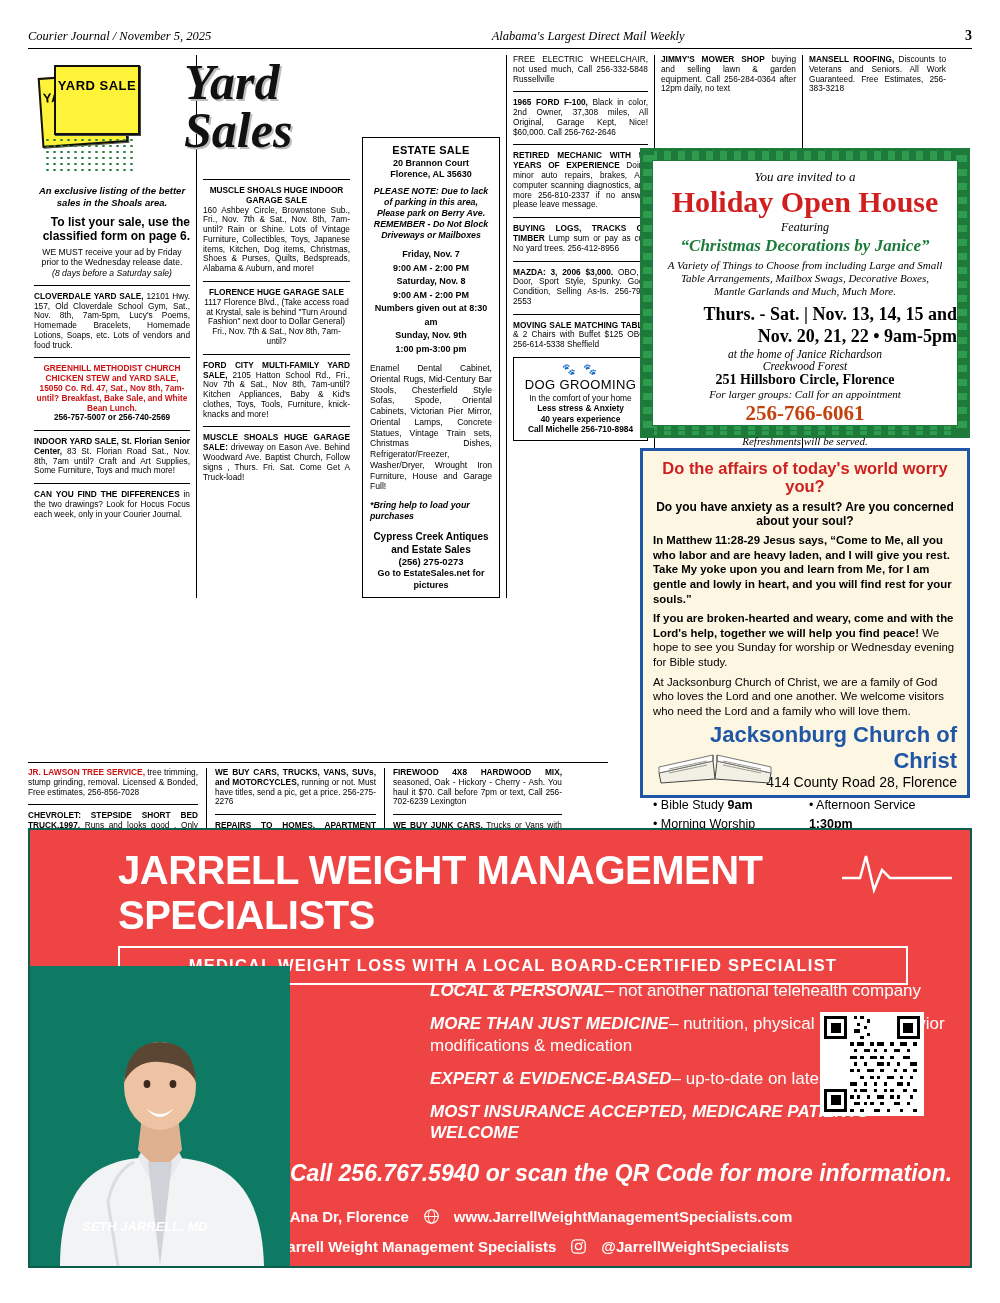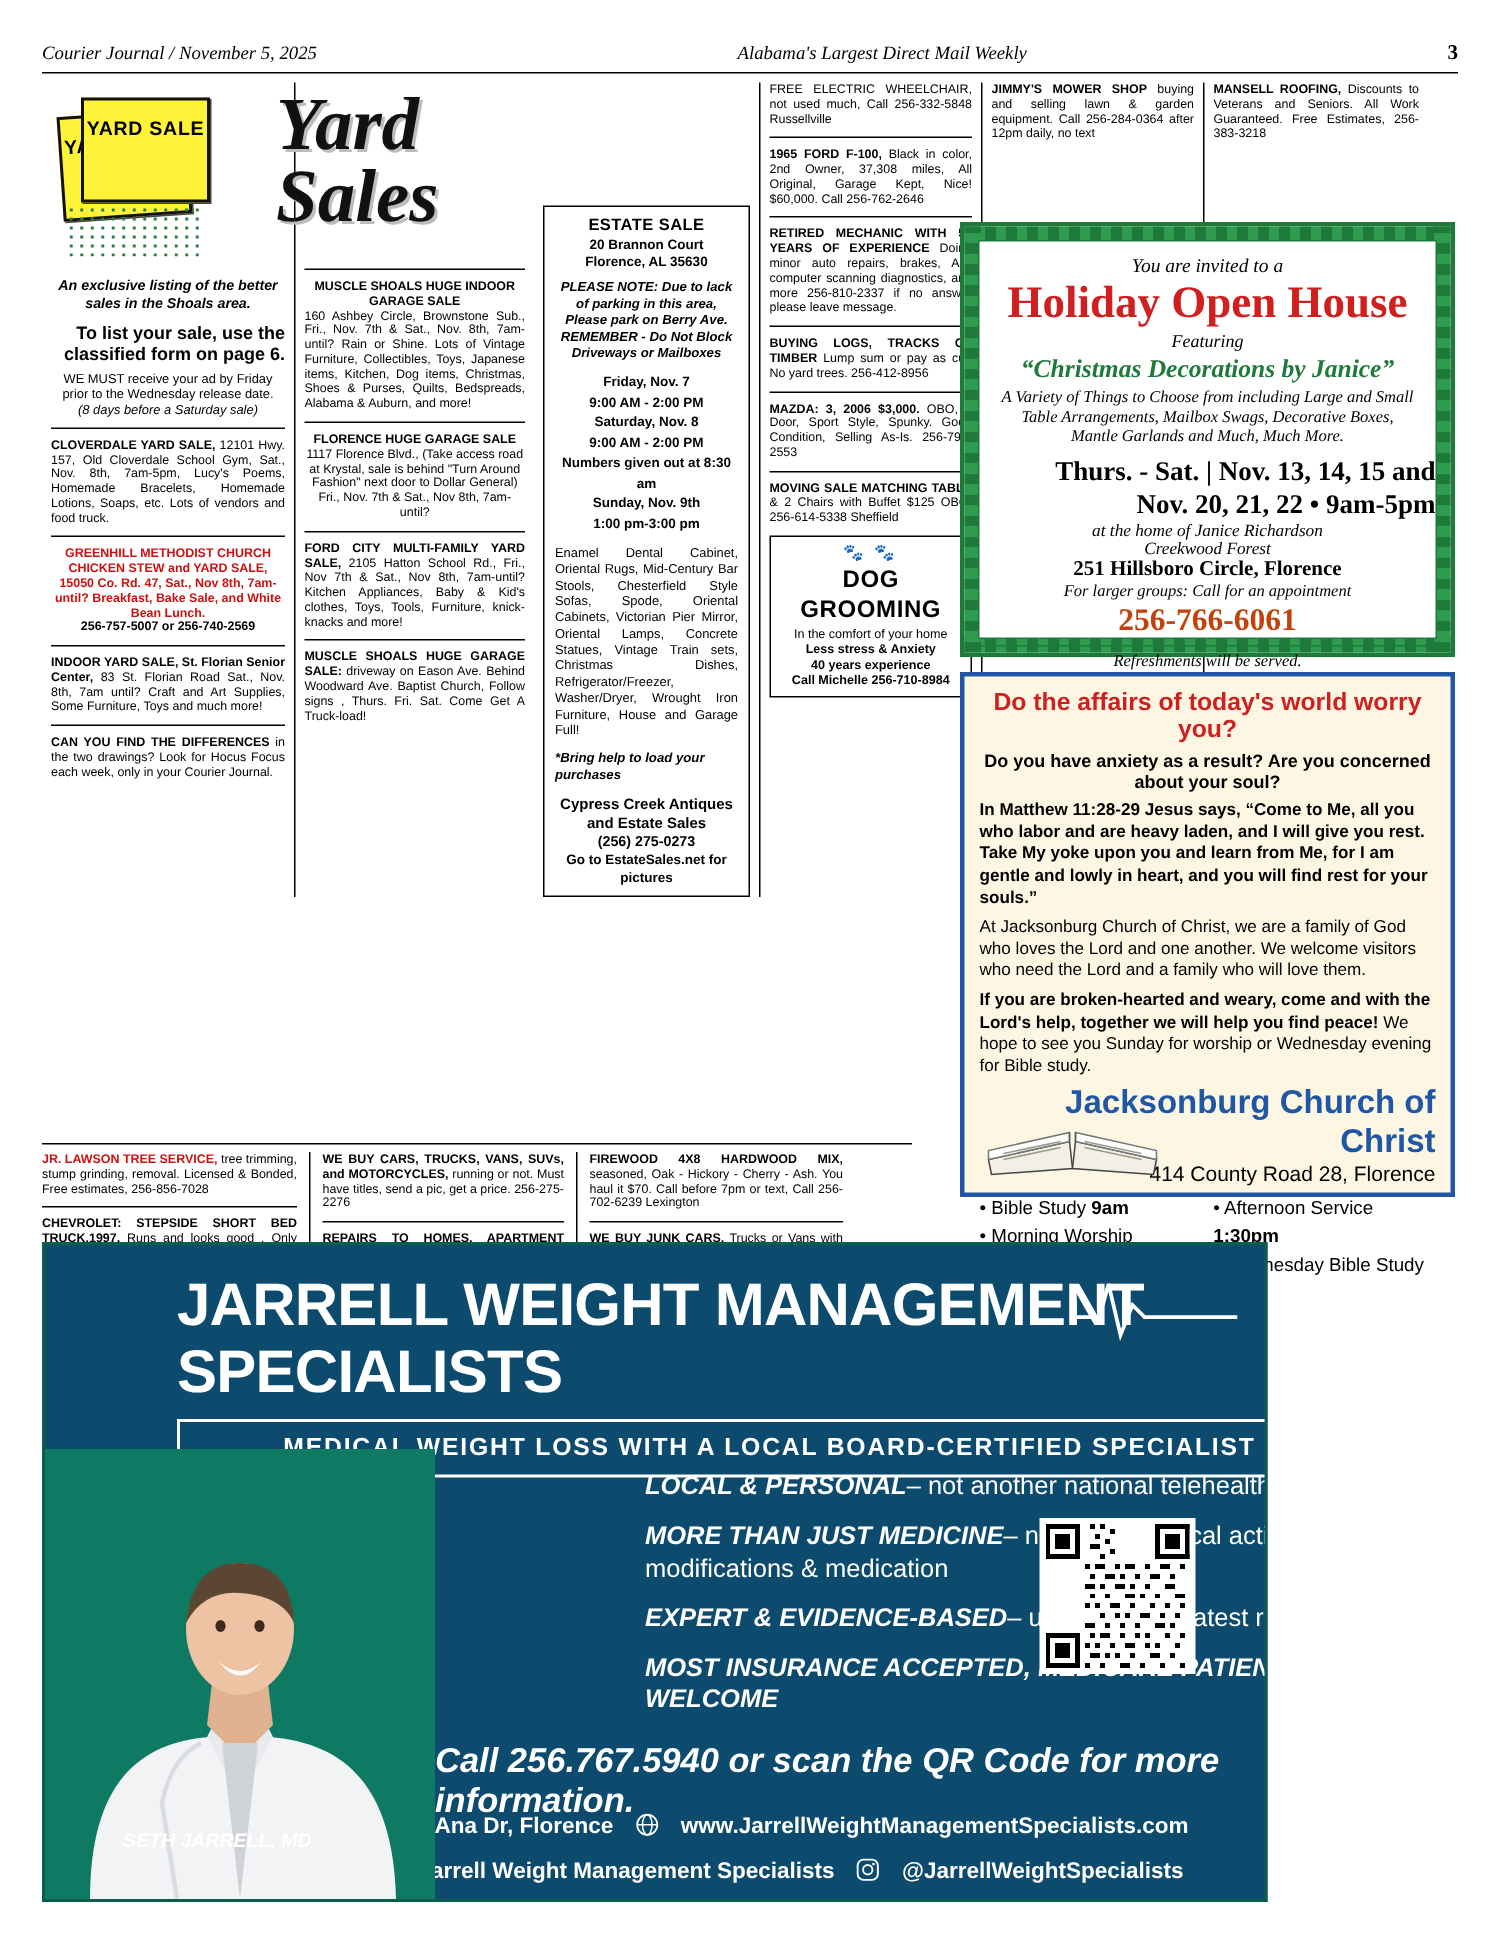--- a/index.html
+++ b/index.html
@@ -58,21 +58,21 @@
 
   
   .boxed { border:1px solid #000; padding:6px 7px; font-size:8.6px; line-height:1.25; text-align:center; }
   .boxed .title { font-weight:bold; font-size:11px; letter-spacing:.3px; }
   .boxed .sub { font-size:9px; font-weight:bold; }
   .boxed .ital { font-style:italic; font-weight:bold; font-size:8.8px; }
   .boxed .body { text-align:justify; font-style:normal; }
   .boxed .dates { font-weight:bold; font-size:9px; line-height:1.5; }
 
   .dogbox { border:1px solid #000; padding:5px; text-align:center; font-size:8.4px; line-height:1.25; margin-top:6px;}
-  .dogbox .t { font-weight:bold; font-size:16px; letter-spacing:.4px;}
+  .dogbox .t { font-weight:normal; font-size:13px; letter-spacing:.4px;}
   .paws { font-size:11px; letter-spacing:2px; }
 
   
   .holiday { position:absolute; left:640px; top:148px; width:330px; height:290px;
              border:3px solid #1e7a3a; background:#fff; }
   .holidayInner { position:absolute; inset:9px; border:1px solid #1e7a3a; background:#fff;
                   text-align:center; font-family:"Liberation Serif", serif; padding-top:6px; }
   .holly { position:absolute; inset:0; pointer-events:none; }
   .hollyTop, .hollyBot { position:absolute; left:0; right:0; height:11px;
       background: repeating-linear-gradient(90deg,#1e7a3a 0 7px, #2f9b4e 7px 14px); }
@@ -104,22 +104,22 @@
   .ch-p b { font-weight:bold; }
   .ch-name { color:#1f56a5; font-weight:bold; font-size:22px; text-align:right; margin-top:4px;
              font-family:"Liberation Sans", sans-serif; }
   .ch-addr { text-align:right; font-size:14px; }
   .ch-times { display:flex; gap:26px; justify-content:flex-end; font-size:12.5px; margin-top:6px; }
   .ch-times div { line-height:1.5; }
   .ch-times b { font-weight:bold; }
   .bible { position:absolute; left:12px; bottom:8px; width:120px; height:66px; }
 
   
-  .jarrell { position:absolute; left:28px; top:828px; width:817px; height:440px;
-             background:#0c4a6e; border:2px solid #0b5d4c; overflow:hidden; color:#fff; }
+  .jarrell { position:absolute; left:28px; top:828px; width:944px; height:440px;
+             background:#ef4444; border:2px solid #0b5d4c; overflow:hidden; color:#fff; }
   .j-title { font-family:"Liberation Sans", sans-serif; font-weight:bold; font-size:40px;
              letter-spacing:-.5px; padding:18px 0 0 88px; }
   .ekg { position:absolute; right:18px; top:18px; width:110px; height:46px; }
   .j-sub { margin:8px 0 0 88px; width:790px; border:2px solid #fff; padding:8px 10px;
            text-align:center; font-weight:bold; font-size:16.5px; letter-spacing:1.2px; }
   .j-list { position:absolute; left:400px; top:150px; width:520px; }
   .j-li { font-family:"Liberation Sans", sans-serif; font-size:17px; line-height:1.25; margin-bottom:12px; }
   .j-li .em { font-style:italic; font-weight:bold; }
   .j-call { position:absolute; left:260px; top:330px; font-style:italic; font-weight:bold; font-size:23px; }
   .j-contact { position:absolute; left:200px; top:378px; font-size:15px; font-weight:bold;
@@ -322,25 +322,25 @@
     </div>
   </div>
 
   <div class="church">
     <div class="ch-q">Do the affairs of today's world worry you?</div>
     <div class="ch-q2">Do you have anxiety as a result? Are you concerned about your soul?</div>
     <div class="ch-p">
       <b>In Matthew 11:28-29 Jesus says,</b>
       <b>“Come to Me, all you who labor and are heavy laden, and I will give you rest. Take My yoke upon you and learn from Me, for I am gentle and lowly in heart, and you will find rest for your souls.”</b>
     </div>
-    <div class="ch-p">At Jacksonburg Church of Christ, we are a family of God who loves the Lord and one another. We welcome visitors who need the Lord and a family who will love them.</div>
     <div class="ch-p">
       <b>If you are broken-hearted and weary, come and with the Lord's help, together we will help you find peace!</b>
       <span>We hope to see you Sunday for worship or Wednesday evening for Bible study.</span>
     </div>
+    <div class="ch-p">At Jacksonburg Church of Christ, we are a family of God who loves the Lord and one another. We welcome visitors who need the Lord and a family who will love them.</div>
     <div class="ch-name">Jacksonburg Church of Christ</div>
     <div class="ch-addr">414 County Road 28, Florence</div>
     <div class="ch-times">
       <div>
         <div>• <span>Bible Study</span> <b>9am</b></div>
         <div>• <span>Morning Worship</span> <b>9:45am</b></div>
       </div>
       <div>
         <div>• <span>Afternoon Service</span> <b>1:30pm</b></div>
         <div>• <span>Wednesday Bible Study</span> <b>7pm</b></div>

